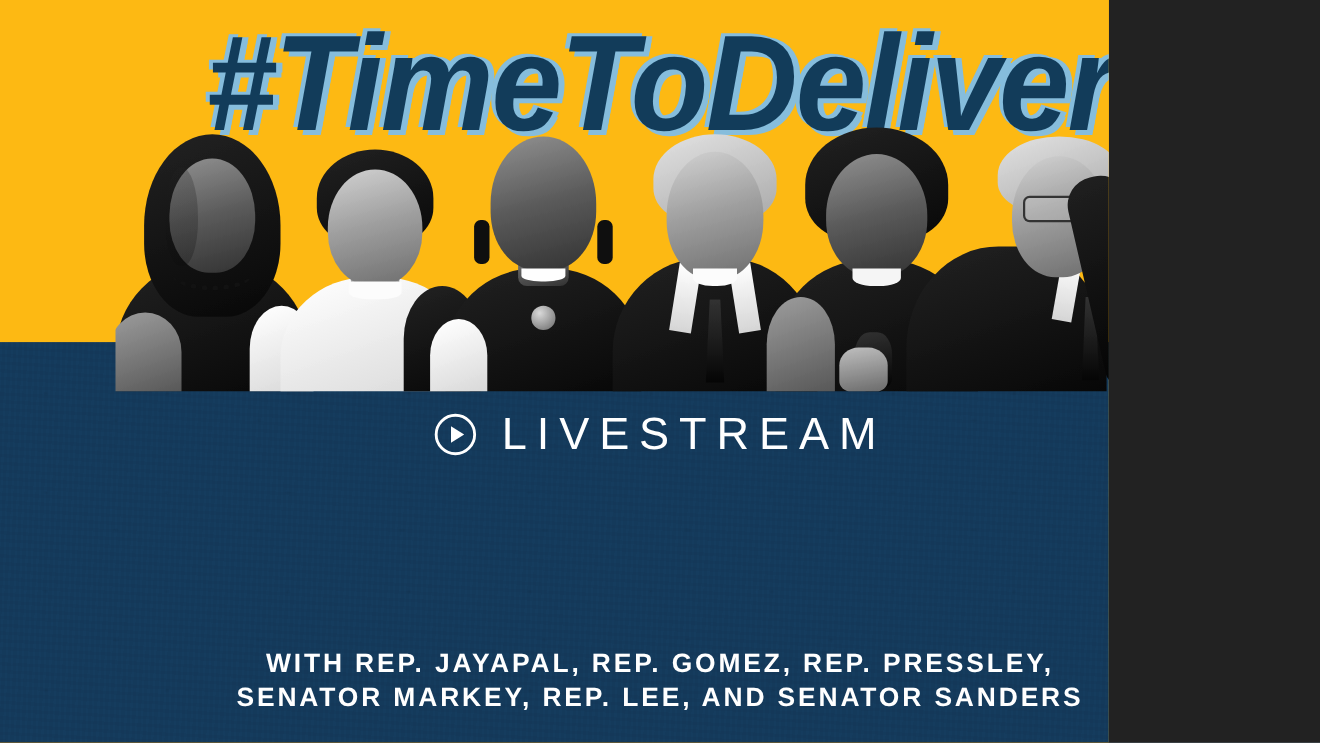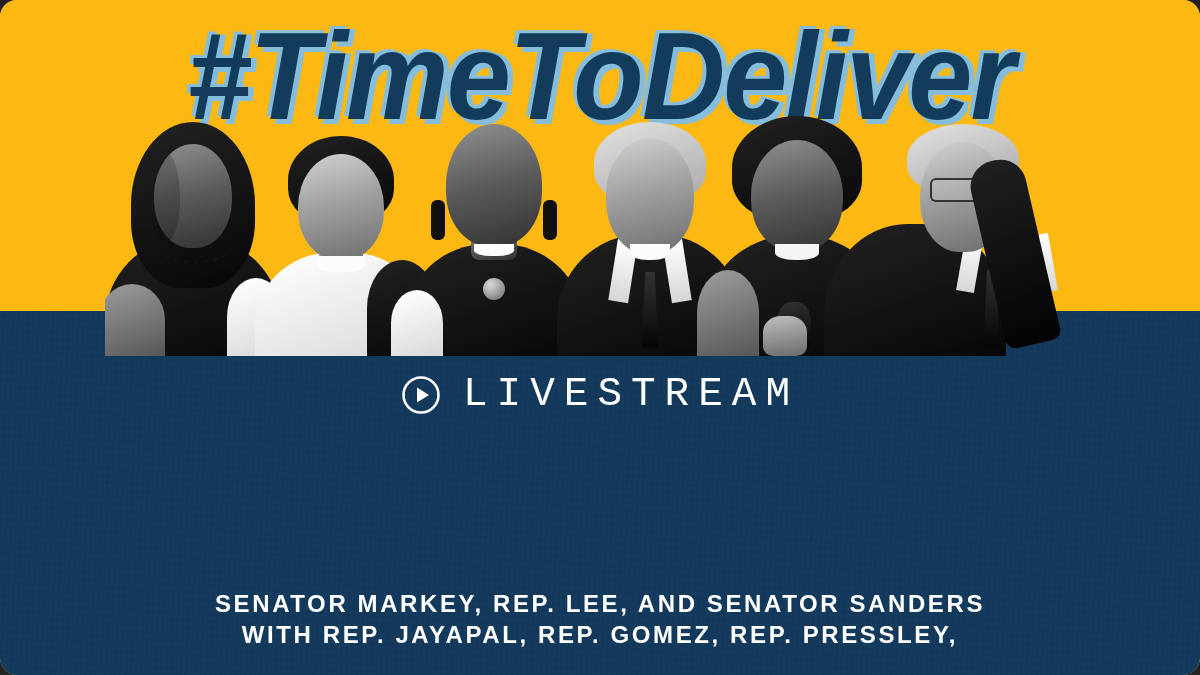--- a/index.html
+++ b/index.html
@@ -3,27 +3,26 @@
 <meta charset="utf-8">
 <title>#TimeToDeliver Livestream Graphic</title>
 <style>
   html, body {
     margin: 0;
     padding: 0;
     background: #222;
   }
   #poster {
     position: relative;
-    width: 1200px;
+    width: 1008px;
     height: 675px;
     overflow: hidden;
     font-family: "Liberation Sans", sans-serif;
     background: #FDB913;
     user-select: none;
-    border-radius: 17px;
   }
 
   
   .band-yellow {
     position: absolute;
     left: 0; top: 0;
     width: 1200px; height: 311px;
     background: #FDB913;
   }
   .band-navy {
@@ -190,21 +189,21 @@
     z-index: 10;
   }
   .play-icon {
     width: 40px;
     height: 40px;
     flex: 0 0 auto;
     display: block;
   }
   .livestream-label {
     color: #FFFFFF;
-    font-family: Liberation Mono, monospace;
+    font-family: Liberation Sans, sans-serif;
     font-weight: 400;
     font-size: 41px;
     letter-spacing: 9px;
     line-height: 1;
     padding-left: 4px;
   }
 
   
   .date-block {
     position: absolute;
@@ -331,17 +330,17 @@
   <div class="livestream">
     <svg class="play-icon" viewBox="0 0 40 40">
       <circle cx="20" cy="20" r="17.5" fill="none" stroke="#FFFFFF" stroke-width="2.6"></circle>
       <path d="M16 12.6 L28 20 L16 27.4 Z" fill="#FFFFFF"></path>
     </svg>
     <span class="livestream-label">LIVESTREAM</span>
   </div>
 
 
   <div class="credits">
+    <span class="credit-line">WITH REP. JAYAPAL, REP. GOMEZ, REP. PRESSLEY,</span>
     <span class="credit-line">SENATOR MARKEY, REP. LEE, AND SENATOR SANDERS</span>
-    <span class="credit-line">WITH REP. JAYAPAL, REP. GOMEZ, REP. PRESSLEY,</span>
   </div>
 
 </div>
 
 </body></html>

